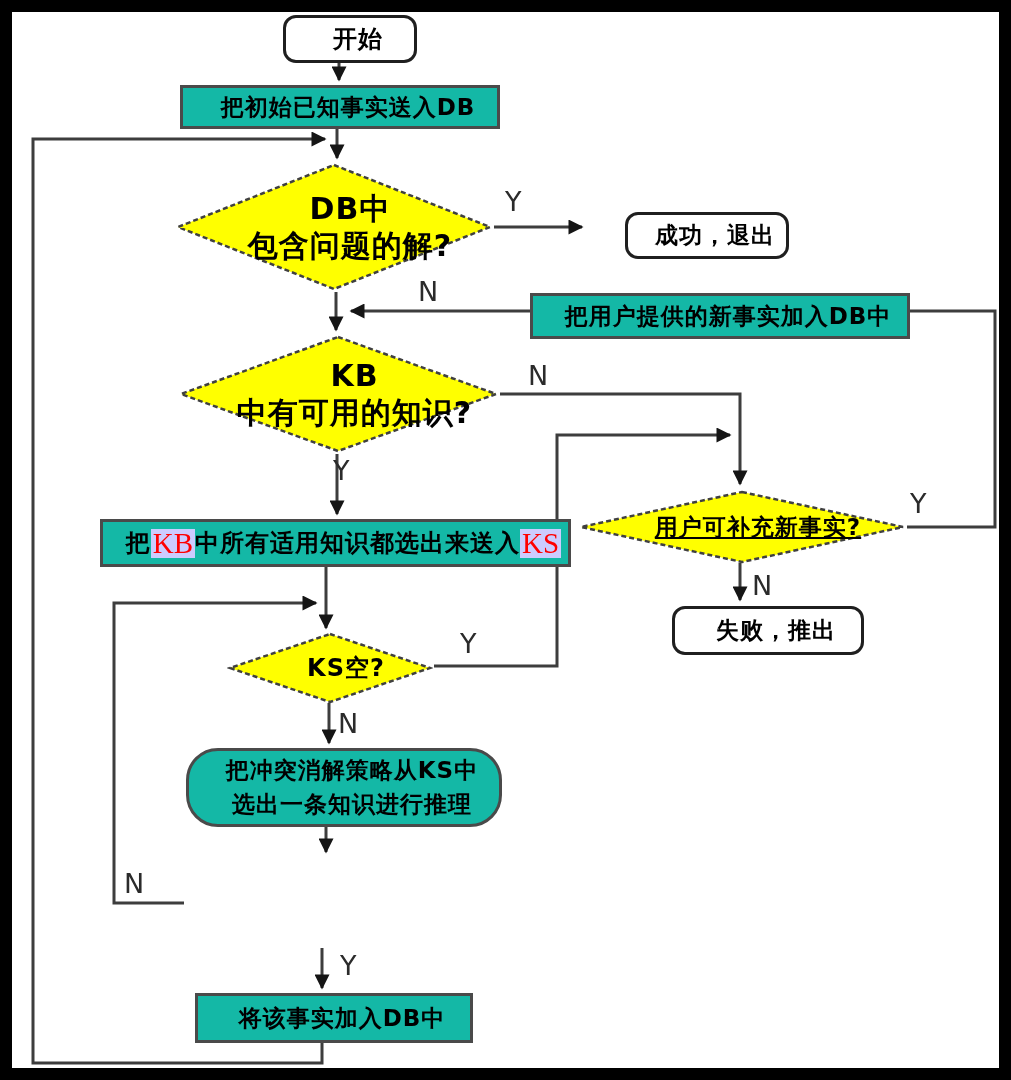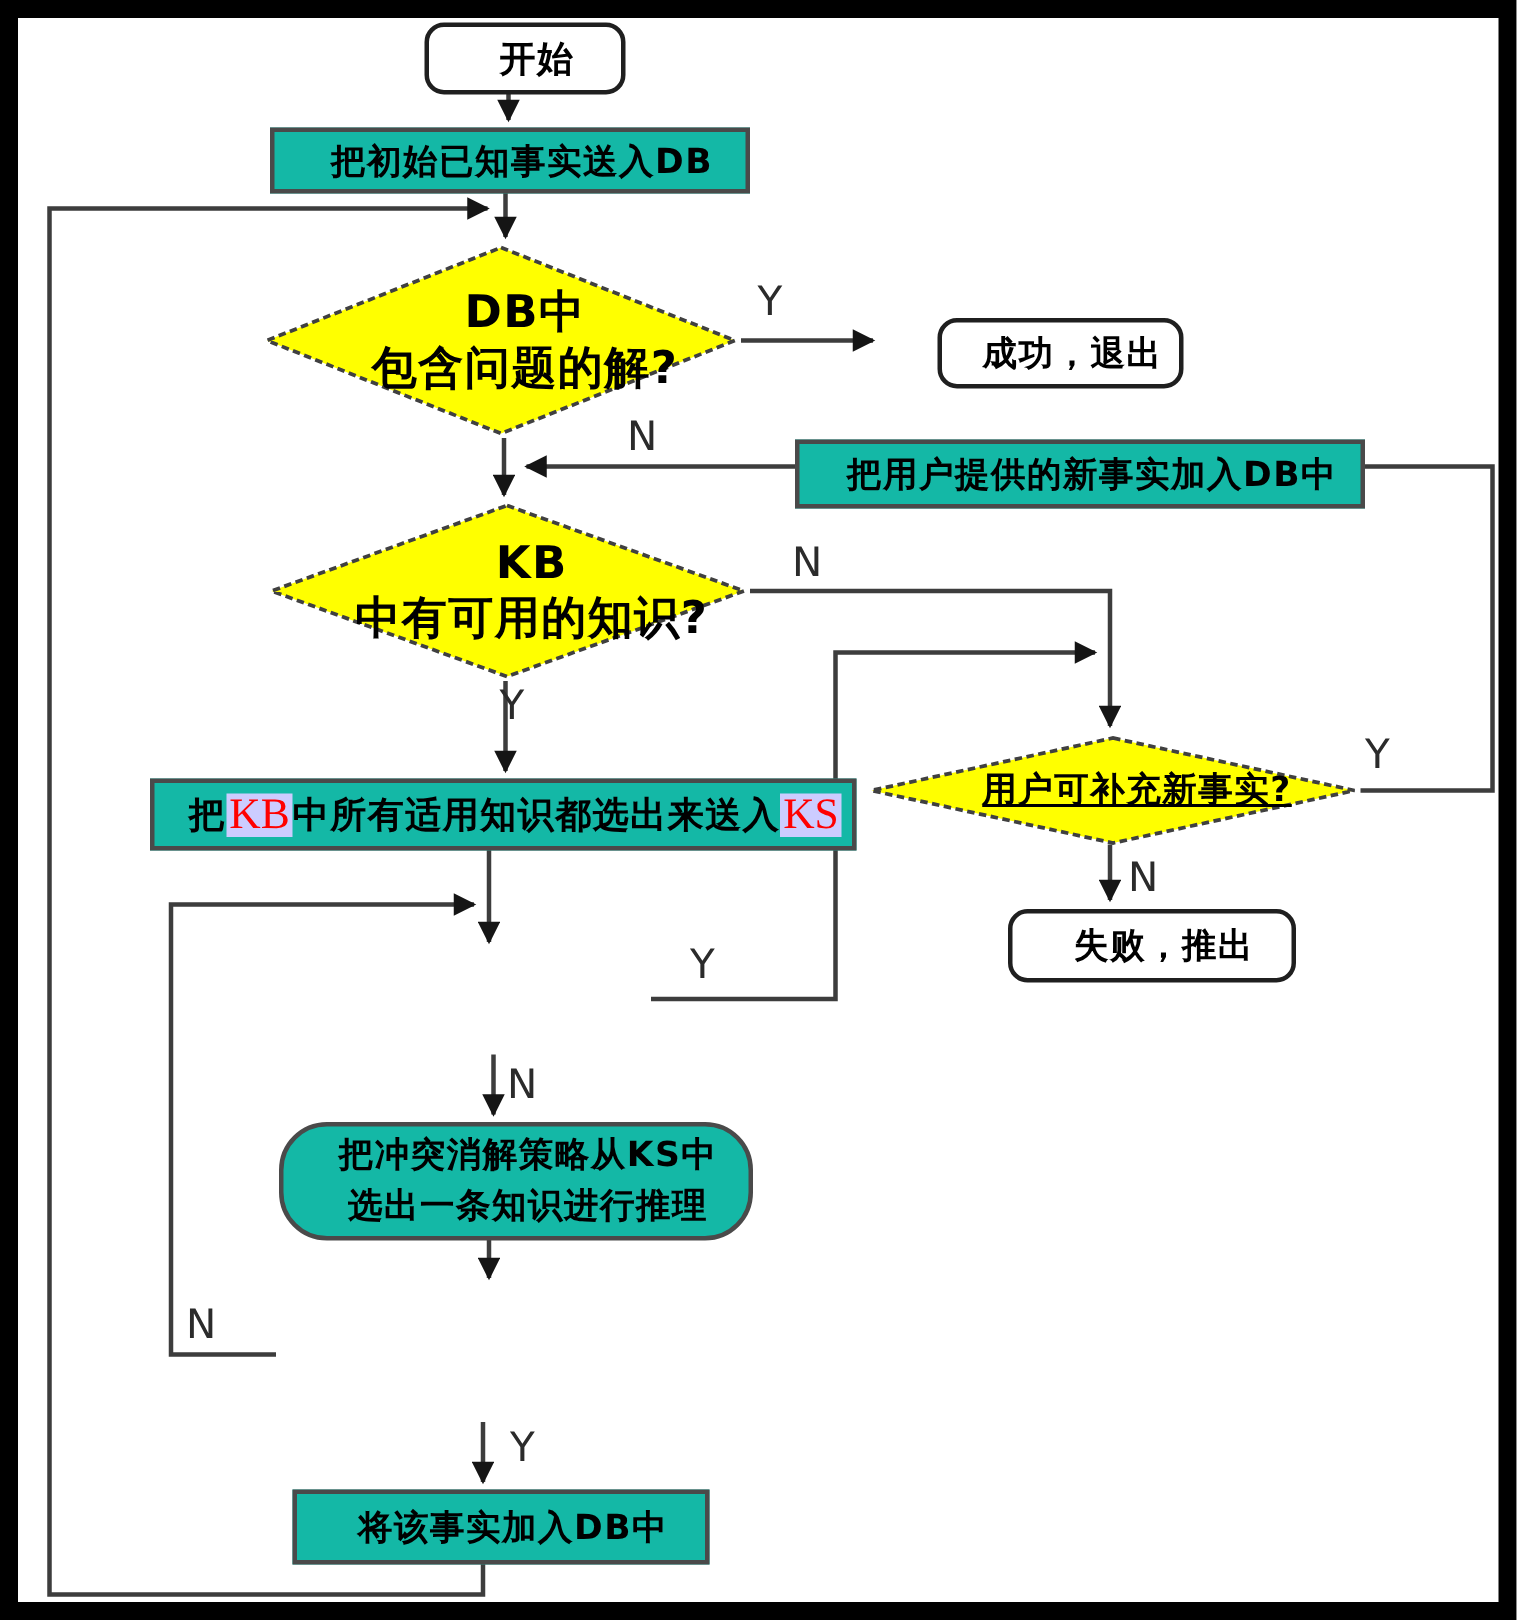--- a/index.html
+++ b/index.html
@@ -113,20 +113,28 @@
     </div>
   </div>
 
   <div class="node process" style="left:100px;top:519px;width:449px;height:42px;font-size:24px;">
     <span>把</span>
       <span class="hl">KB</span>
       <span>中所有适用知识都选出来送入</span>
       <span class="hl">KS</span>
   </div>
 
+  <div class="node diamond" style="left:227px;top:632px;width:206px;height:72px;">
+    <svg width="206" height="72">
+      <polygon points="103,2 203,36 103,70 3,36" fill="#ffff00" stroke="#404040" stroke-width="2.5" stroke-dasharray="5 3"></polygon>
+    </svg>
+    <div class="dtext" style="font-size:24px;">
+      <span>KS空?</span>
+    </div>
+  </div>
 
   <div class="node diamond" style="left:578px;top:490px;width:328px;height:74px;">
     <svg width="328" height="74">
       <polygon points="164,2 325,37 164,72 3,37" fill="#ffff00" stroke="#404040" stroke-width="2.5" stroke-dasharray="5 3"></polygon>
     </svg>
     <div class="dtext" style="font-size:23px;text-decoration:underline;">
       <span>用户可补充新事实?</span>
     </div>
   </div>
 

